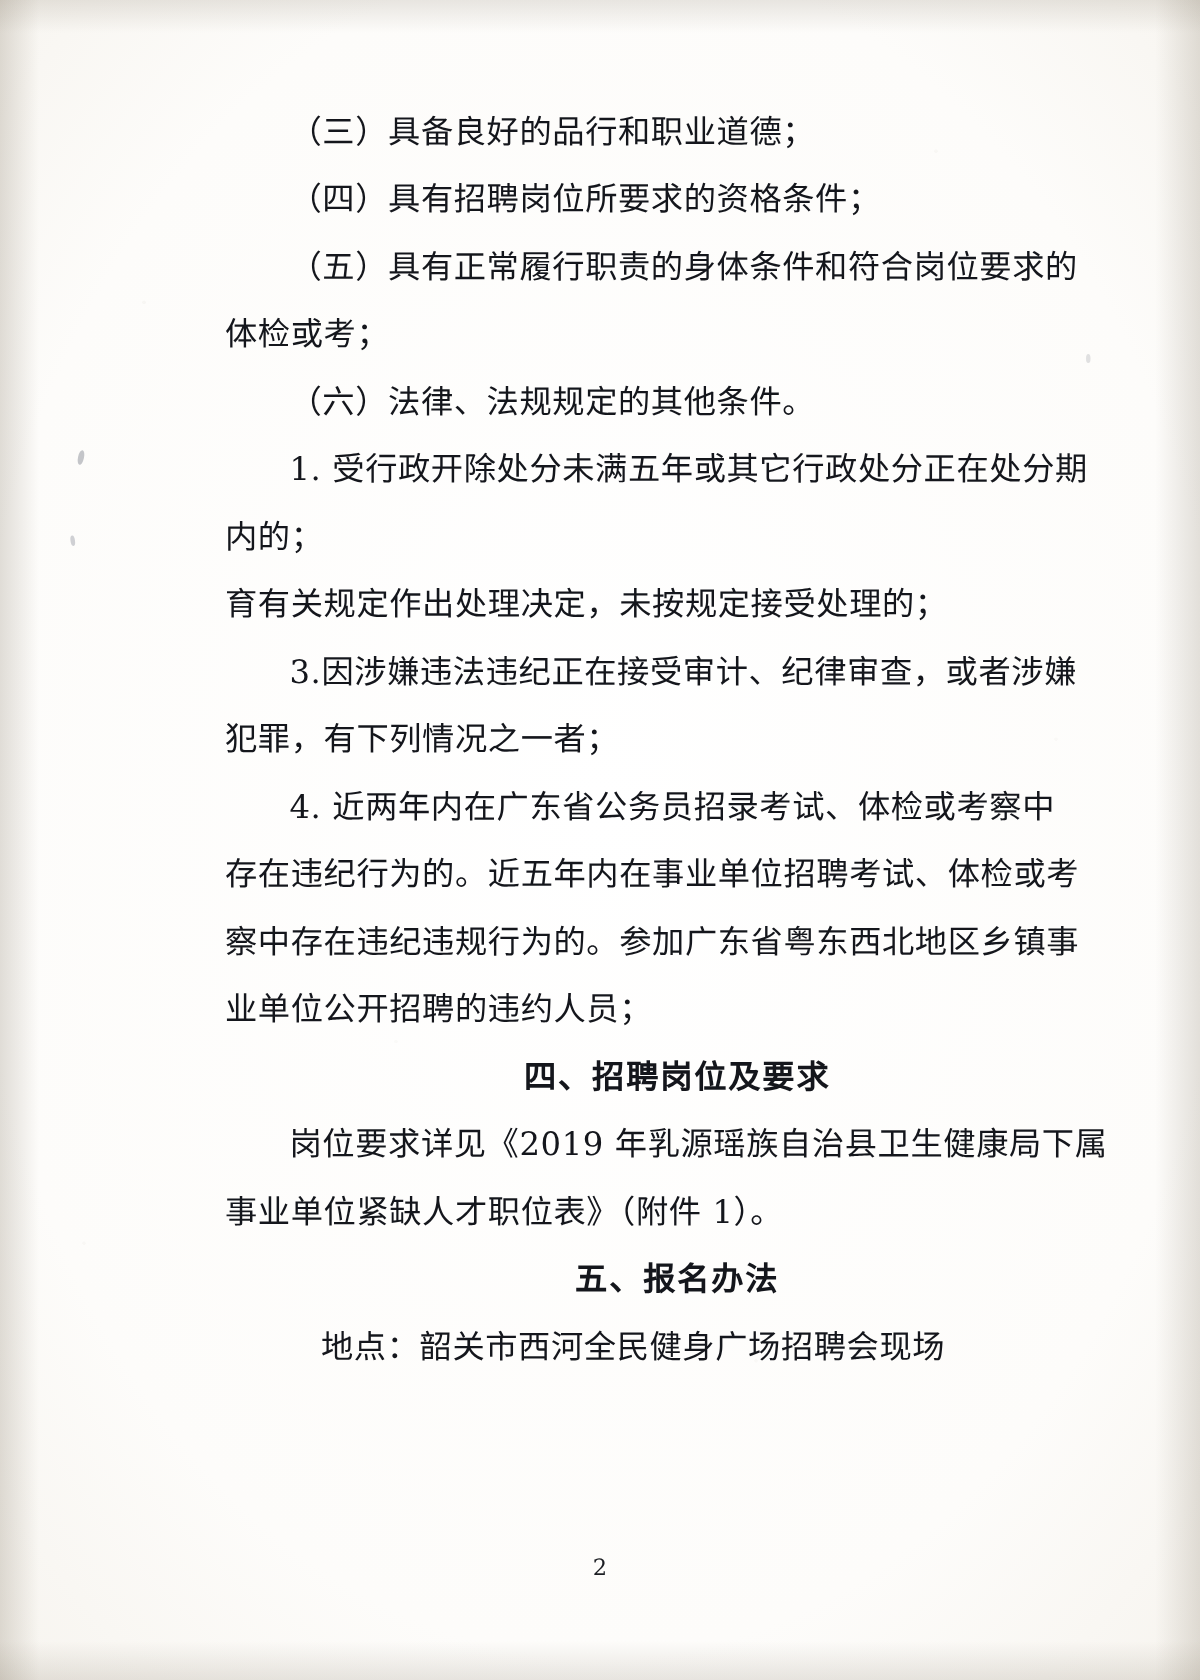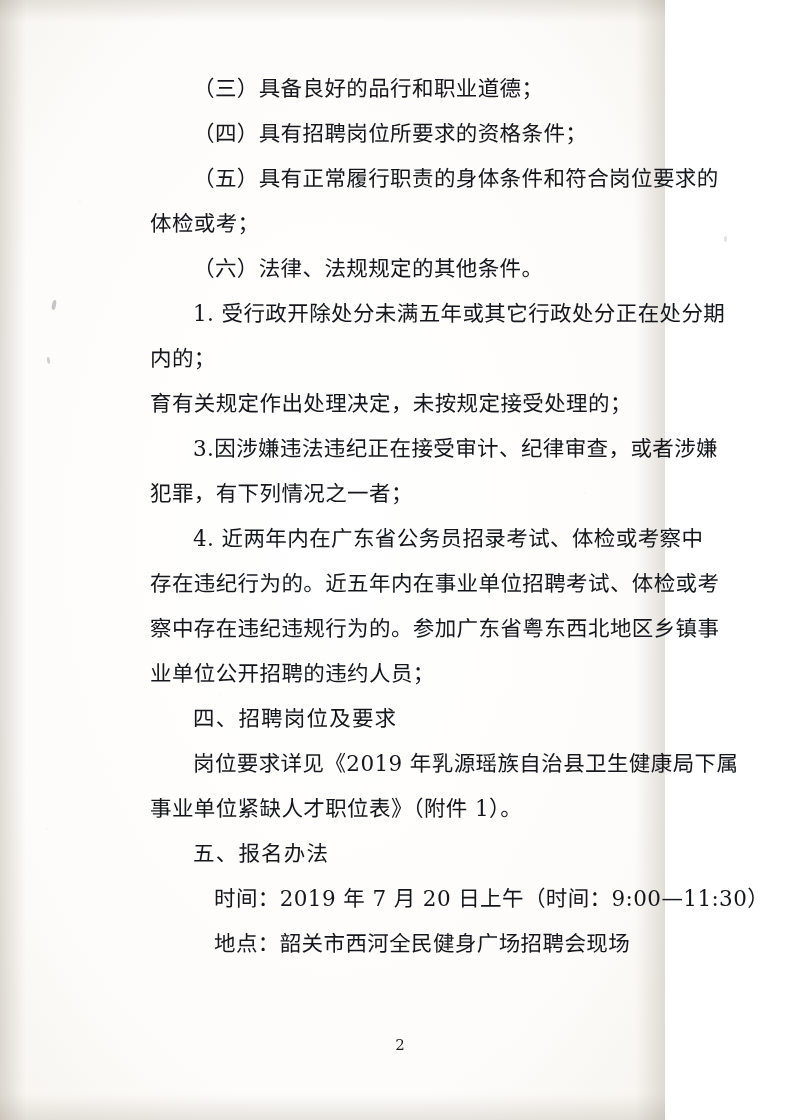--- a/index.html
+++ b/index.html
@@ -11,21 +11,21 @@
   body {
     width: 800px;
     height: 1120px;
     overflow: hidden;
     font-family: "DejaVu Serif", serif;
   }
 
   
   .page {
     position: relative;
-    width: 665px;
+    width: 800px;
     height: 1120px;
     background:
       radial-gradient(ellipse 95% 92% at 50% 48%, #ffffff 0%, #fdfcfa 55%, #f5f2ec 82%, #ebe6dd 100%);
     box-sizing: border-box;
     padding-left: 24px;
   }
 
   
   .grain {
     position: absolute;
@@ -77,23 +77,24 @@
     font-size: 21.5px;
     line-height: 45px;
     color: #14161c;
     letter-spacing: .4px;
     white-space: pre;
     font-family: "DejaVu Serif", "Liberation Serif", serif;
   }
   .line.indent  { text-indent: 43px; }
   .line.indent2 { text-indent: 64px; }
   .line.heading {
-    font-weight: normal;
+    font-weight: bold;
     text-indent: 43px;
     letter-spacing: 1.2px;
+    text-align: center;
   }
   .page-number {
     position: absolute;
     left: 0;
     top: 1036px;
     width: 800px;
     text-align: center;
     font-size: 15px;
     color: #1b1d22;
     font-family: "DejaVu Serif", "Liberation Serif", serif;
@@ -125,20 +126,19 @@
       <div class="line indent">3.因涉嫌违法违纪正在接受审计、纪律审查，或者涉嫌</div>
       <div class="line">犯罪，有下列情况之一者；</div>
       <div class="line indent">4. 近两年内在广东省公务员招录考试、体检或考察中</div>
       <div class="line">存在违纪行为的。近五年内在事业单位招聘考试、体检或考</div>
       <div class="line">察中存在违纪违规行为的。参加广东省粤东西北地区乡镇事</div>
       <div class="line">业单位公开招聘的违约人员；</div>
       <div class="line heading">四、招聘岗位及要求</div>
       <div class="line indent">岗位要求详见《2019 年乳源瑶族自治县卫生健康局下属</div>
       <div class="line">事业单位紧缺人才职位表》（附件 1）。</div>
       <div class="line heading">五、报名办法</div>
-      <div class="line indent2">时间：2019 年 7 月 20 日上午（时间：9:00—11:30）</div>
       <div class="line indent2">地点：韶关市西河全民健身广场招聘会现场</div>
     </div>
 
   <div class="page-number">2</div>
 
   <div class="grain"></div>
 </div>
 
 </body></html>

